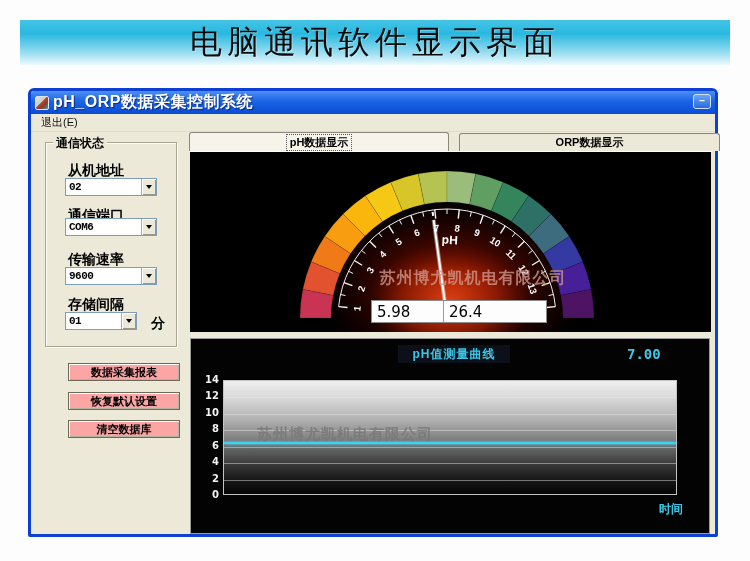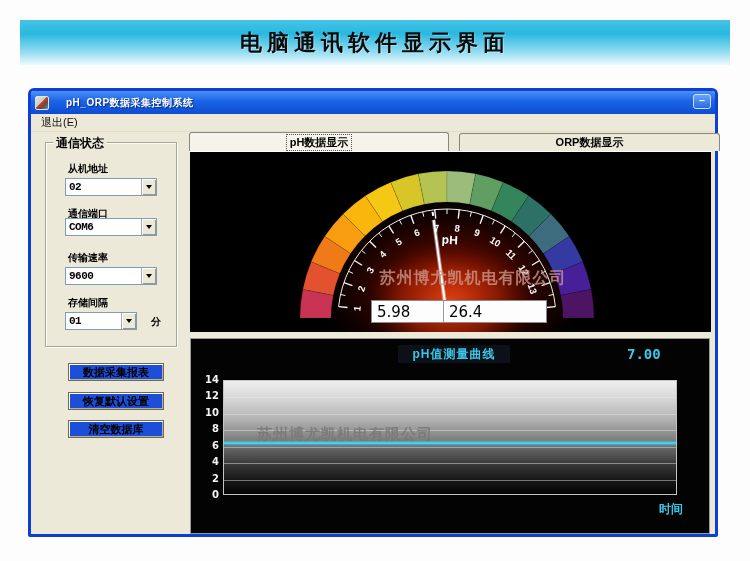--- a/index.html
+++ b/index.html
@@ -4,57 +4,57 @@
 <style>
   * { margin:0; padding:0; box-sizing:border-box; }
   html,body { background:#fff; }
   body { font-family:"Liberation Sans", sans-serif; }
   #stage { position:relative; width:750px; height:561px; background:#fdfdfd; overflow:hidden; }
 
   
   #banner { position:absolute; left:20px; top:20px; width:710px; height:45px;
     background:linear-gradient(180deg,#45c4e6 0%,#28b8e0 30%,#9fe0f2 75%,#edfafe 100%);
     display:flex; align-items:center; justify-content:center; }
-  #banner .t { font-family:"Liberation Serif", serif; font-weight:700; font-size:22px;
+  #banner .t { font-family:"Liberation Serif", serif; font-weight:400; font-size:32px;
     color:#0a0a0a; letter-spacing:5px; text-shadow:1px 1px 0 rgba(255,255,255,.35); }
 
   
   #win { position:absolute; left:28px; top:88px; width:690px; height:449px;
     border:3px solid #0c3fd2; border-radius:6px 6px 2px 2px; background:#ece9d8; }
   #titlebar { position:relative; height:23px; border-radius:3px 3px 0 0;
     background:linear-gradient(180deg,#4a90f4 0%,#1b63e6 45%,#0b4cd4 100%);
     display:flex; align-items:center; padding:0 4px; }
   #appicon { width:14px; height:14px; margin-right:4px; border-radius:2px;
     background:linear-gradient(135deg,#e8e4da 0%,#cfcabc 45%,#b5472e 46%,#8a3a28 70%,#555 71%,#888 100%);
     border:1px solid #d8e4ff; }
-  #titletext { color:#fff; font-size:10px; font-weight:bold; letter-spacing:.5px;
-    text-shadow:1px 1px 1px rgba(0,20,80,.7);margin-left:13px; }
+  #titletext { color:#fff; font-size:16px; font-weight:bold; letter-spacing:.5px;
+    text-shadow:1px 1px 1px rgba(0,20,80,.7); }
   #winbtn { position:absolute; right:4px; top:3px; width:18px; height:15px; border-radius:3px;
     background:linear-gradient(180deg,#6aa4f8 0%,#2a6ae0 100%); border:1px solid #cfe0ff;
     color:#fff; font-size:10px; line-height:12px; text-align:center; font-weight:bold; }
   #menubar { height:18px; background:#ece9d8; border-bottom:1px solid #e0dcc8;
     display:flex; align-items:center; padding:0 6px; }
   #menubar .mi { font-size:11px; color:#111; padding:1px 4px;text-align:center; }
   #client { position:relative; width:684px; height:402px; background:#ece9d8; }
 
   
   #grp { position:absolute; left:14px; top:10px; width:132px; height:205px;
     border:1px solid #a9a593; box-shadow:1px 1px 0 rgba(255,255,255,.9), inset 1px 1px 0 rgba(255,255,255,.8); }
   #grp .legend { position:absolute; left:7px; top:-8px; background:#ece9d8; padding:0 3px;
     font-size:12px; font-weight:bold; color:#000; }
-  .flabel { position:absolute; font-size:10px; font-weight:bold; color:#000; }
+  .flabel { position:absolute; font-size:14px; font-weight:bold; color:#000; }
   .combo { position:absolute; width:92px; height:18px; background:#fff; border:1px solid #7f9db9;
     display:flex; align-items:center; }
   .combo .val { flex:1; font-size:11px; font-weight:bold; color:#000; padding-left:3px;
     font-family:"Liberation Mono", monospace; letter-spacing:-.5px; }
   .combo .arrow { width:15px; height:100%; background:#ece9d8;
     border-left:1px solid #aaa; box-shadow:inset 1px 1px 0 #fff, inset -1px -1px 0 #9a9685;
     display:flex; align-items:center; justify-content:center; }
   .combo .arrow:after { content:""; width:0; height:0; border:3px solid transparent; border-top:4px solid #000; margin-top:3px; }
-  .vbtn { position:absolute; left:37px; width:96px; height:18px; background:#1d4ed8;
+  .vbtn { position:absolute; left:37px; width:112px; height:18px; background:#fca5a5;
     border:1px solid #6d6a5c; box-shadow:inset 1px 1px 0 #fff, inset -1px -1px 0 #b4b09e;
     font-size:11px; font-weight:bold; color:#000; display:flex; align-items:center; justify-content:center; }
 
   
   #tabctl { position:absolute; left:158px; top:0; width:523px; height:402px; }
   .tab { position:absolute; top:0; height:19px; display:flex; align-items:center; justify-content:center;
     font-size:11px; font-weight:bold; color:#000; border:1px solid #8a8878; border-bottom:none;
     border-radius:3px 3px 0 0; }
   #tab-ph { left:0; width:260px; background:#f6f4ea; height:19px; z-index:2; }
   #tab-ph .lbl { outline:1px dotted #555; padding:0 3px; }

